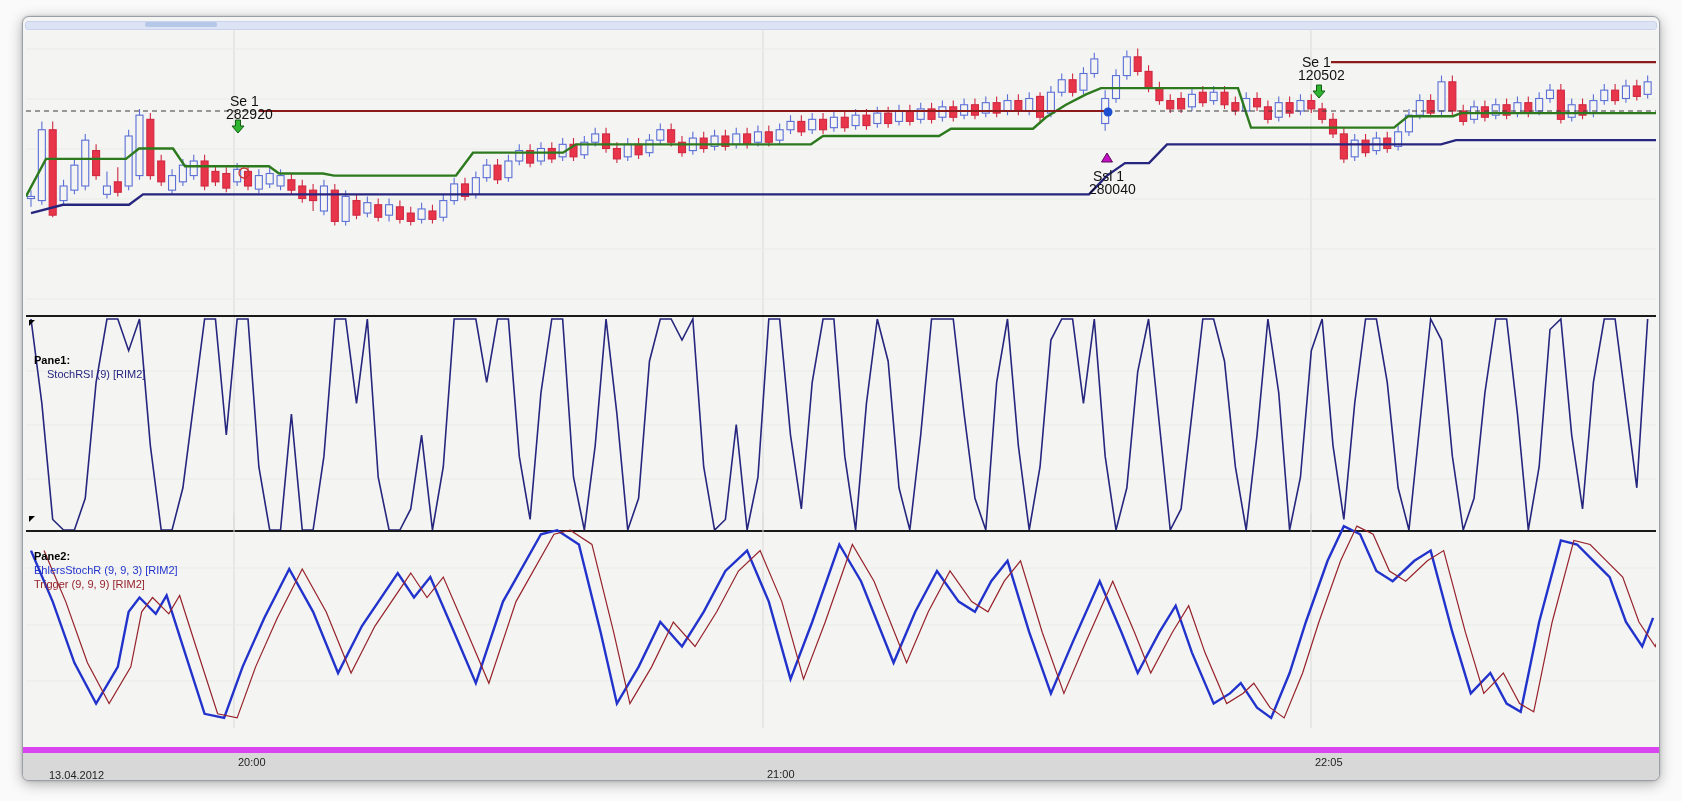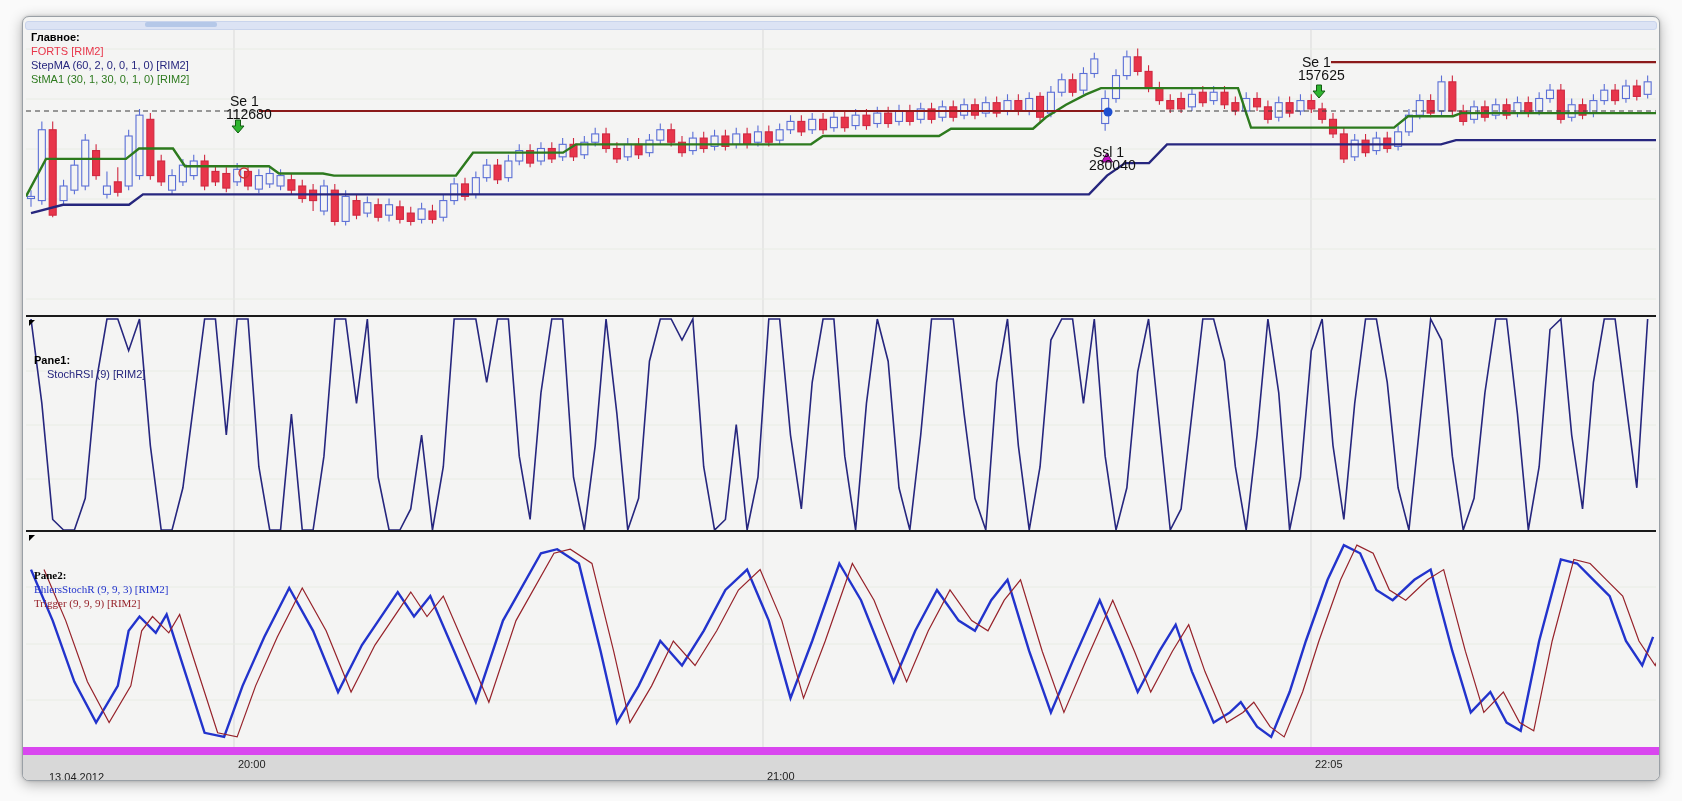--- a/index.html
+++ b/index.html
@@ -5,31 +5,31 @@
   html,body{margin:0;padding:0;background:#fafafa;}
   .page{position:relative;width:1682px;height:801px;overflow:hidden;background:#fafafa;font-family:"Liberation Sans",sans-serif;}
   .window{position:absolute;left:22px;top:16px;width:1636px;height:763px;background:#f4f4f3;
           border:1px solid #9aa0a6;border-radius:7px;overflow:hidden;
           box-shadow:0 3px 14px rgba(0,0,0,.30),0 0 3px rgba(0,0,0,.18);}
   .hscroll{position:absolute;left:2px;right:2px;top:4px;height:7px;background:#dce3f4;border:1px solid #c9d4ec;border-radius:3px;}
   .hscroll .thumb{position:absolute;left:119px;top:0;width:72px;height:5px;background:#b5c8e8;border-radius:2px;}
   .pane{position:absolute;left:3px;width:1630px;}
   .pane-main{top:12px;height:288px;}
   .pane-1{top:300px;height:215px;}
-  .pane-2{top:515px;height:193px;font-family:Liberation Serif, serif;}
+  .pane-2{top:496px;height:193px;}
   .pane svg{position:absolute;left:0;top:0;}
   .sep{position:absolute;left:3px;width:1630px;height:2px;background:#1a1a1a;}
   .sep1{top:298px;} .sep2{top:513px;}
   .legend{position:absolute;left:5px;top:1px;font-size:11px;line-height:14px;white-space:nowrap;}
   .legend .t{font-weight:bold;color:#000;}
   .pane-1 .legend,.pane-2 .legend{left:8px;top:4px;margin-top:32px;}
   .handle{position:absolute;left:3px;top:3px;width:0;height:0;border-top:6px solid #000;border-right:6px solid transparent;}
   .ann{position:absolute;font-size:14px;line-height:13px;color:#111;white-space:nowrap;}
   .ann .l1{padding-left:4px;}
-  .time-axis{position:absolute;left:0;top:730px;width:1636px;height:33px;background:#d8d8d8;border-top:8px solid #d946ef;}
+  .time-axis{position:absolute;left:0;top:730px;width:1636px;height:33px;background:#d8d8d8;border-top:6px solid #d946ef;}
   .tick{position:absolute;top:3px;font-size:11px;color:#222;}
   .date{position:absolute;left:26px;top:16px;font-size:11px;color:#222;}
 </style>
 </head>
 <body>
 
 <div class="page">
   <div class="window">
 
     <div class="hscroll">
@@ -353,37 +353,31 @@
           <polyline points="5,184.08333333333334 37,175.75 103,175.75 117,165.33333333333334 1063,165.33333333333334 1081,146.58333333333334 1099,134.08333333333334 1123,134.08333333333334 1141,115.33333333333334 1415,115.33333333333334 1430,111.16666666666666 1632,111.16666666666666" fill="none" stroke="#26267e" stroke-width="2.4"></polyline>
           <line x1="0" y1="82" x2="1632" y2="82" stroke="#3a3a3a" stroke-width="1" stroke-dasharray="5 4"></line>
           <line x1="233" y1="82" x2="1082" y2="82" stroke="#8b1a1a" stroke-width="2.2"></line>
           <line x1="1305" y1="33.041666666666664" x2="1632" y2="33.041666666666664" stroke="#8b1a1a" stroke-width="2.2"></line>
           <path d="M209.5,91 h5 v6 h3.5 l-6,7 l-6,-7 h3.5 z" fill="#2fb52f" stroke="#135c13" stroke-width="1"></path>
           <path d="M1290.5,56 h5 v6 h3.5 l-6,7 l-6,-7 h3.5 z" fill="#2fb52f" stroke="#135c13" stroke-width="1"></path>
           <circle cx="1082" cy="83" r="4.5" fill="#1e4fd0"></circle>
           <path d="M1081,124 l-5.5,9 h11 z" fill="#c210c2" stroke="#5a0a5a" stroke-width="1"></path>
           <circle cx="218" cy="144" r="5" fill="none" stroke="#cc3333" stroke-width="1.3"></circle>
         </svg>
-      <div class="legend">
-        <div class="t">Главное:</div>
-        <div class="s" style="color: rgb(232, 53, 74);">FORTS [RIM2]</div>
-        <div class="s" style="color: rgb(38, 38, 126);">StepMA (60, 2, 0, 0, 1, 0) [RIM2]</div>
-        <div class="s" style="color: rgb(45, 122, 30);">StMA1 (30, 1, 30, 0, 1, 0) [RIM2]</div>
-      </div>
       <div class="ann" id="ann-short1" style="left: 200px; top: 66px;">
         <div class="l1">Se 1</div>
-        <div>112680</div>
+        <div>282920</div>
       </div>
-      <div class="ann" id="ann-long1" style="left: 1063px; top: 117px;">
+      <div class="ann" id="ann-long1" style="left: 1063px; top: 141px;">
         <div class="l1">Ssl 1</div>
         <div>280040</div>
       </div>
       <div class="ann" id="ann-short2" style="left: 1272px; top: 27px;">
         <div class="l1">Se 1</div>
-        <div>157625</div>
+        <div>120502</div>
       </div>
     </div>
 
     <div class="sep sep1"></div>
 
     <div class="pane pane-1">
       <svg id="svg-p1" width="1630" height="215">
           <line x1="208" y1="0" x2="208" y2="215" stroke="#d9d9d9" stroke-width="1"></line>
           <line x1="737" y1="0" x2="737" y2="215" stroke="#d9d9d9" stroke-width="1"></line>
           <line x1="1285" y1="0" x2="1285" y2="215" stroke="#d9d9d9" stroke-width="1"></line>

